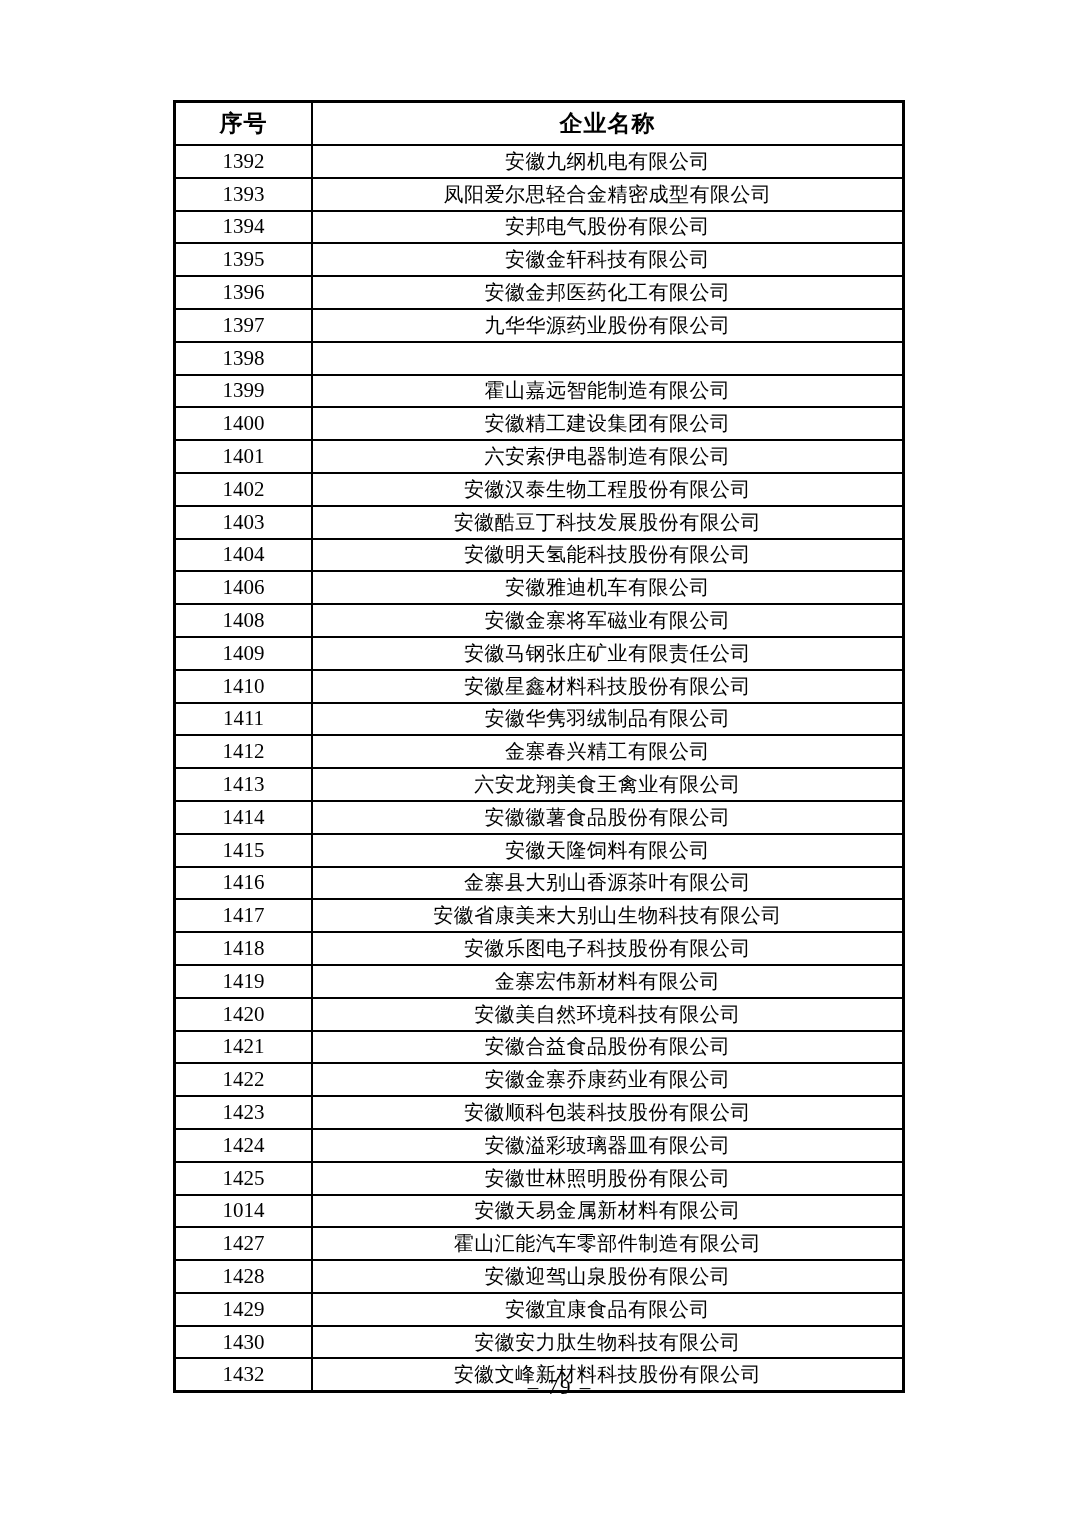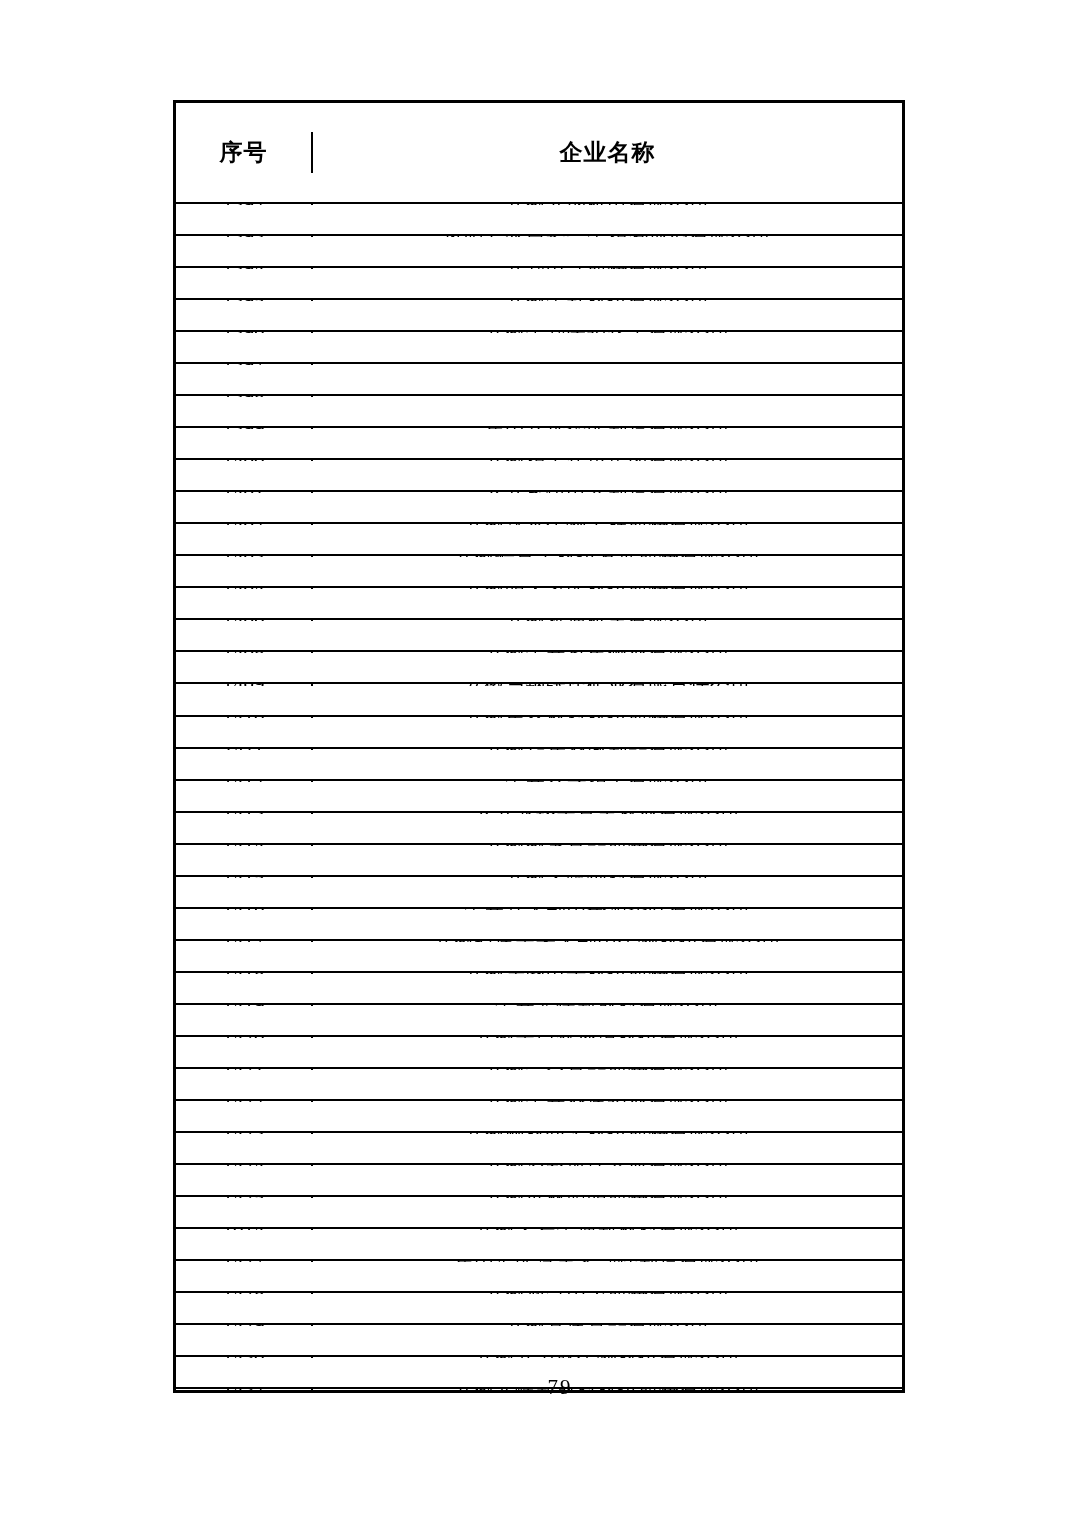--- a/index.html
+++ b/index.html
@@ -29,21 +29,20 @@
     border: 3px solid #000000;
     display: flex;
     flex-direction: column;
     box-sizing: content-box;
   }
   .t-row {
     display: flex;
     flex: 1 1 0;
     min-height: 0;
     border-top: 2px solid #000000;
-    margin-top: 29px;
   }
   .t-row.header-row {
     flex: 0 0 41px;
     border-top: none;
   }
   .cell {
     display: flex;
     align-items: center;
     justify-content: center;
     overflow: hidden;
@@ -102,20 +101,21 @@
       <div class="t-row">
         <div class="cell c-no">1395</div>
         <div class="cell c-name">安徽金轩科技有限公司</div>
       </div>
       <div class="t-row">
         <div class="cell c-no">1396</div>
         <div class="cell c-name">安徽金邦医药化工有限公司</div>
       </div>
       <div class="t-row">
         <div class="cell c-no">1397</div>
+        <div class="cell c-name">九华华源药业股份有限公司</div>
       </div>
       <div class="t-row">
         <div class="cell c-no">1398</div>
       </div>
       <div class="t-row">
         <div class="cell c-no">1399</div>
         <div class="cell c-name">霍山嘉远智能制造有限公司</div>
       </div>
       <div class="t-row">
         <div class="cell c-no">1400</div>

